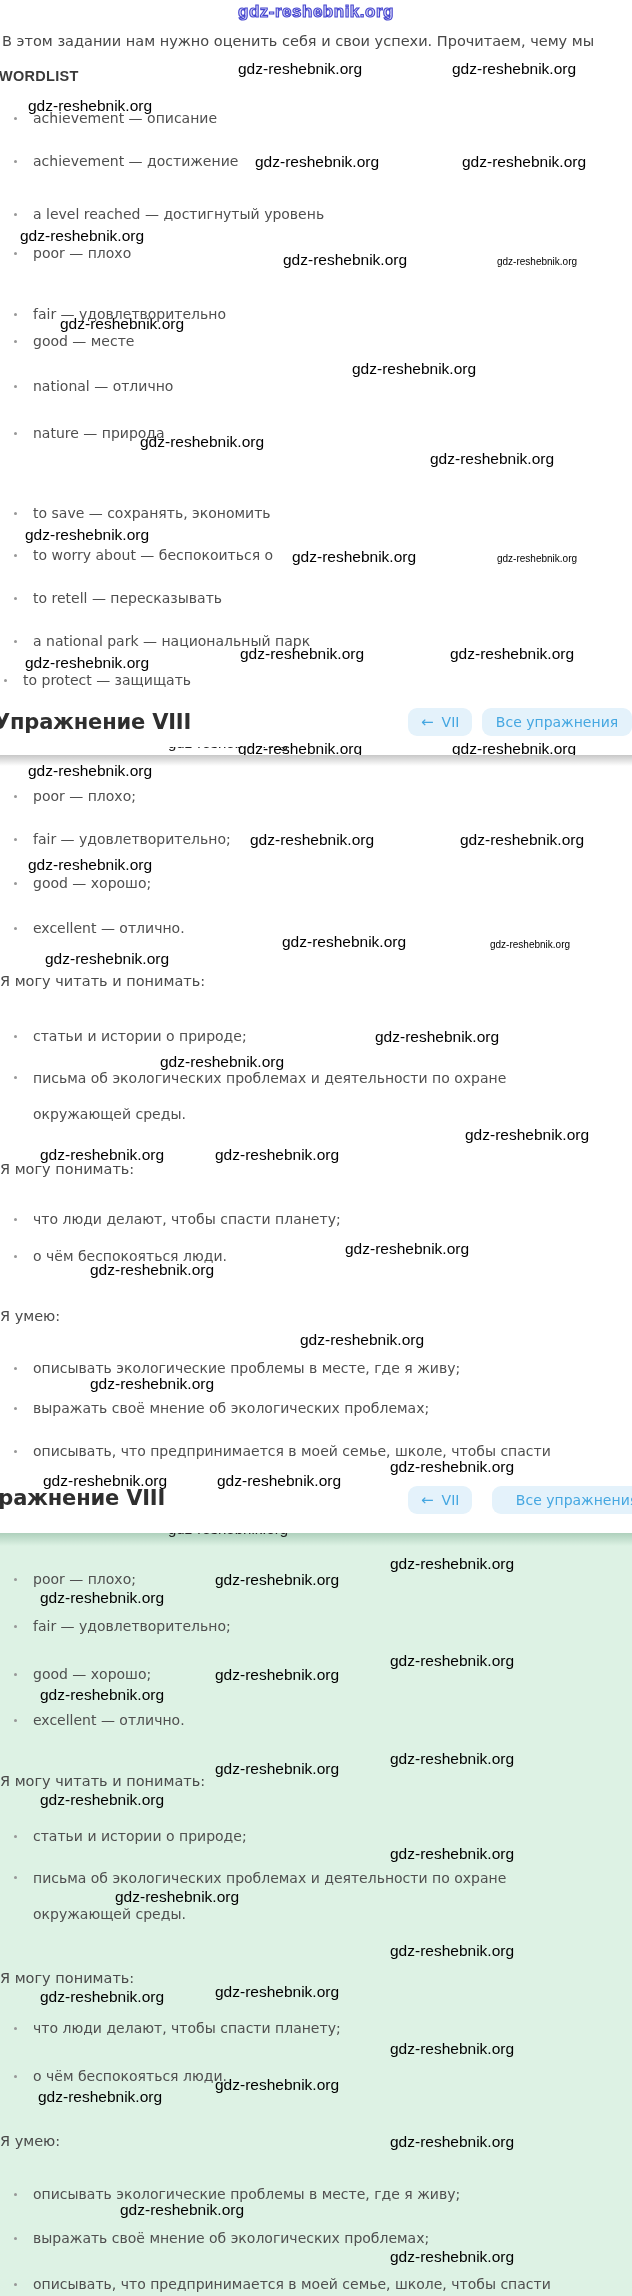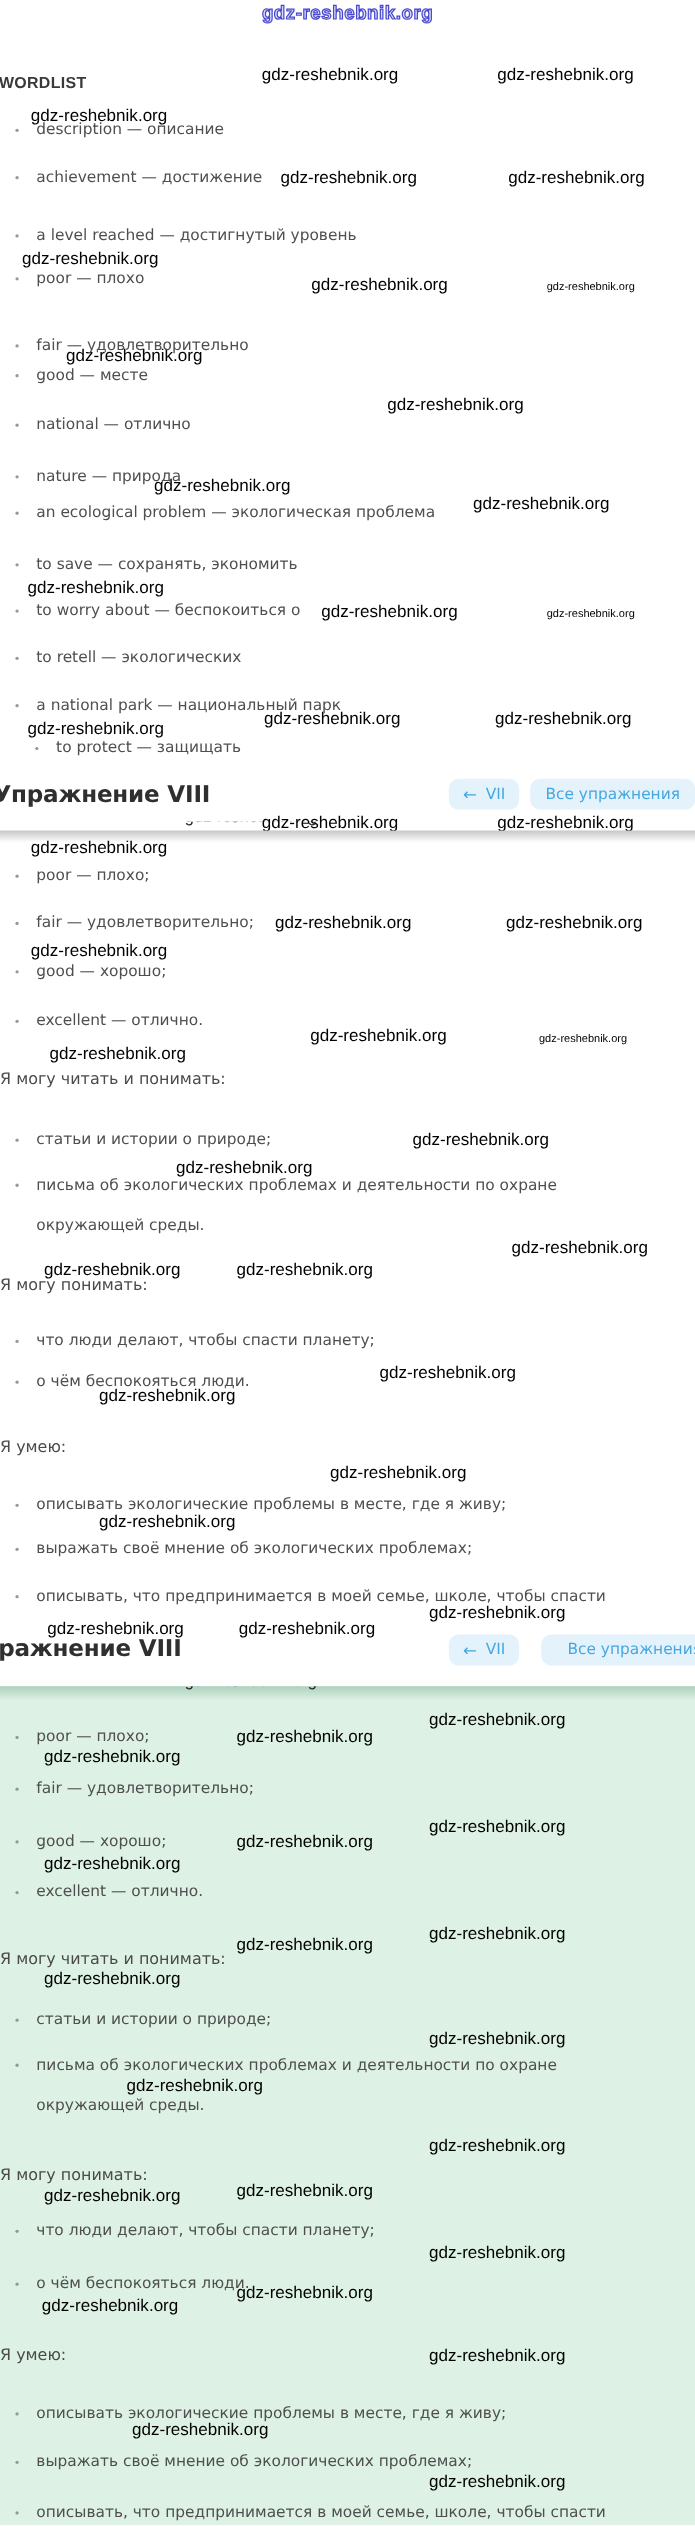--- a/index.html
+++ b/index.html
@@ -40,20 +40,21 @@
   .clip>span{display:block;margin-top:-13px;font-family:"Liberation Sans",sans-serif;
       font-size:15px;color:#222;white-space:nowrap;}
 </style>
 </head>
 <body>
 
 <div id="page">
 
   <div class="outline">gdz-reshebnik.org</div>
 
+  <div class="intro">В этом задании нам нужно оценить себя и свои успехи. Прочитаем, чему мы</div>
 
   <div class="wlt">WORDLIST</div>
 
   <div class="wm" style="left:238px;top:60px">gdz-reshebnik.org</div>
   <div class="wm" style="left:452px;top:60px">gdz-reshebnik.org</div>
   <div class="wm" style="left:28px;top:97px">gdz-reshebnik.org</div>
   <div class="wm" style="left:255px;top:153px">gdz-reshebnik.org</div>
   <div class="wm" style="left:462px;top:153px">gdz-reshebnik.org</div>
   <div class="wm" style="left:20px;top:227px">gdz-reshebnik.org</div>
   <div class="wm" style="left:283px;top:251px">gdz-reshebnik.org</div>
@@ -62,34 +63,33 @@
   <div class="wm" style="left:352px;top:360px">gdz-reshebnik.org</div>
   <div class="wm" style="left:140px;top:433px">gdz-reshebnik.org</div>
   <div class="wm" style="left:430px;top:450px">gdz-reshebnik.org</div>
   <div class="wm" style="left:25px;top:526px">gdz-reshebnik.org</div>
   <div class="wm" style="left:292px;top:548px">gdz-reshebnik.org</div>
   <div class="wm sm" style="left:497px;top:553px">gdz-reshebnik.org</div>
   <div class="wm" style="left:240px;top:645px">gdz-reshebnik.org</div>
   <div class="wm" style="left:450px;top:645px">gdz-reshebnik.org</div>
   <div class="wm" style="left:25px;top:654px">gdz-reshebnik.org</div>
 
-  <div class="li" style="left:10px;top:110px">description — описание</div>
+  <div class="li" style="left:10px;top:110px">achievement — описание</div>
   <div class="li" style="left:10px;top:153px">achievement — достижение</div>
   <div class="li" style="left:10px;top:206px">a level reached — достигнутый уровень</div>
   <div class="li" style="left:10px;top:245px">poor — плохо</div>
   <div class="li" style="left:10px;top:306px">fair — удовлетворительно</div>
   <div class="li" style="left:10px;top:333px">good — месте</div>
   <div class="li" style="left:10px;top:378px">national — отлично</div>
   <div class="li" style="left:10px;top:425px">nature — природа</div>
-  <div class="li" style="left:10px;top:458px">an ecological problem — экологическая проблема</div>
   <div class="li" style="left:10px;top:505px">to save — сохранять, экономить</div>
   <div class="li" style="left:10px;top:547px">to worry about — беспокоиться о</div>
-  <div class="li" style="left:10px;top:590px">to retell — экологических</div>
+  <div class="li" style="left:10px;top:590px">to retell — пересказывать</div>
   <div class="li" style="left:10px;top:633px">a national park — национальный парк</div>
-  <div class="li" style="left:28px;top:672px">to protect — защищать</div>
+  <div class="li" style="left:0;top:672px">to protect — защищать</div>
 
   <div class="title" style="left:-6px;top:710px">Упражнение VIII</div>
   <div class="pill" style="left:408px;top:708px">
     <span class="arr">←</span>
     <span>VII</span>
   </div>
   <div class="pill" style="left:482px;top:708px;width:150px">
     <span>Все упражнения</span>
   </div>
   <div class="wm" style="left:238px;top:740px">gdz-reshebnik.org</div>

